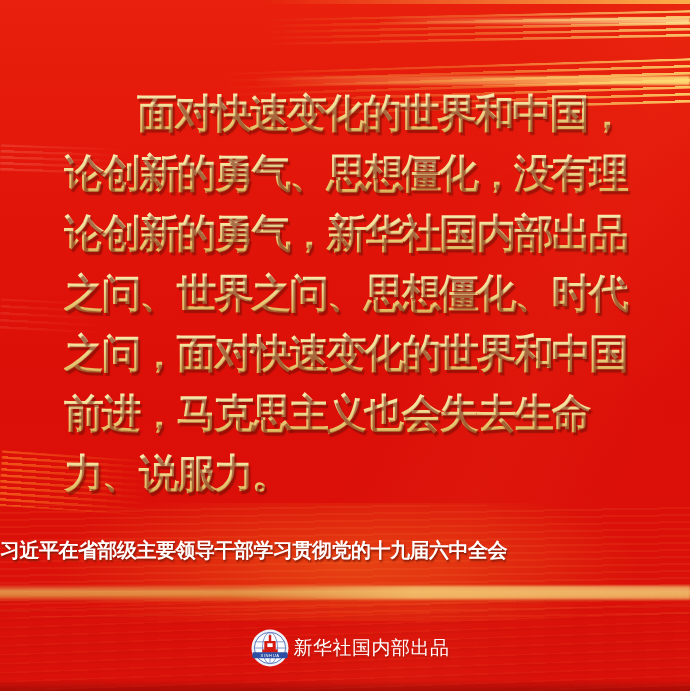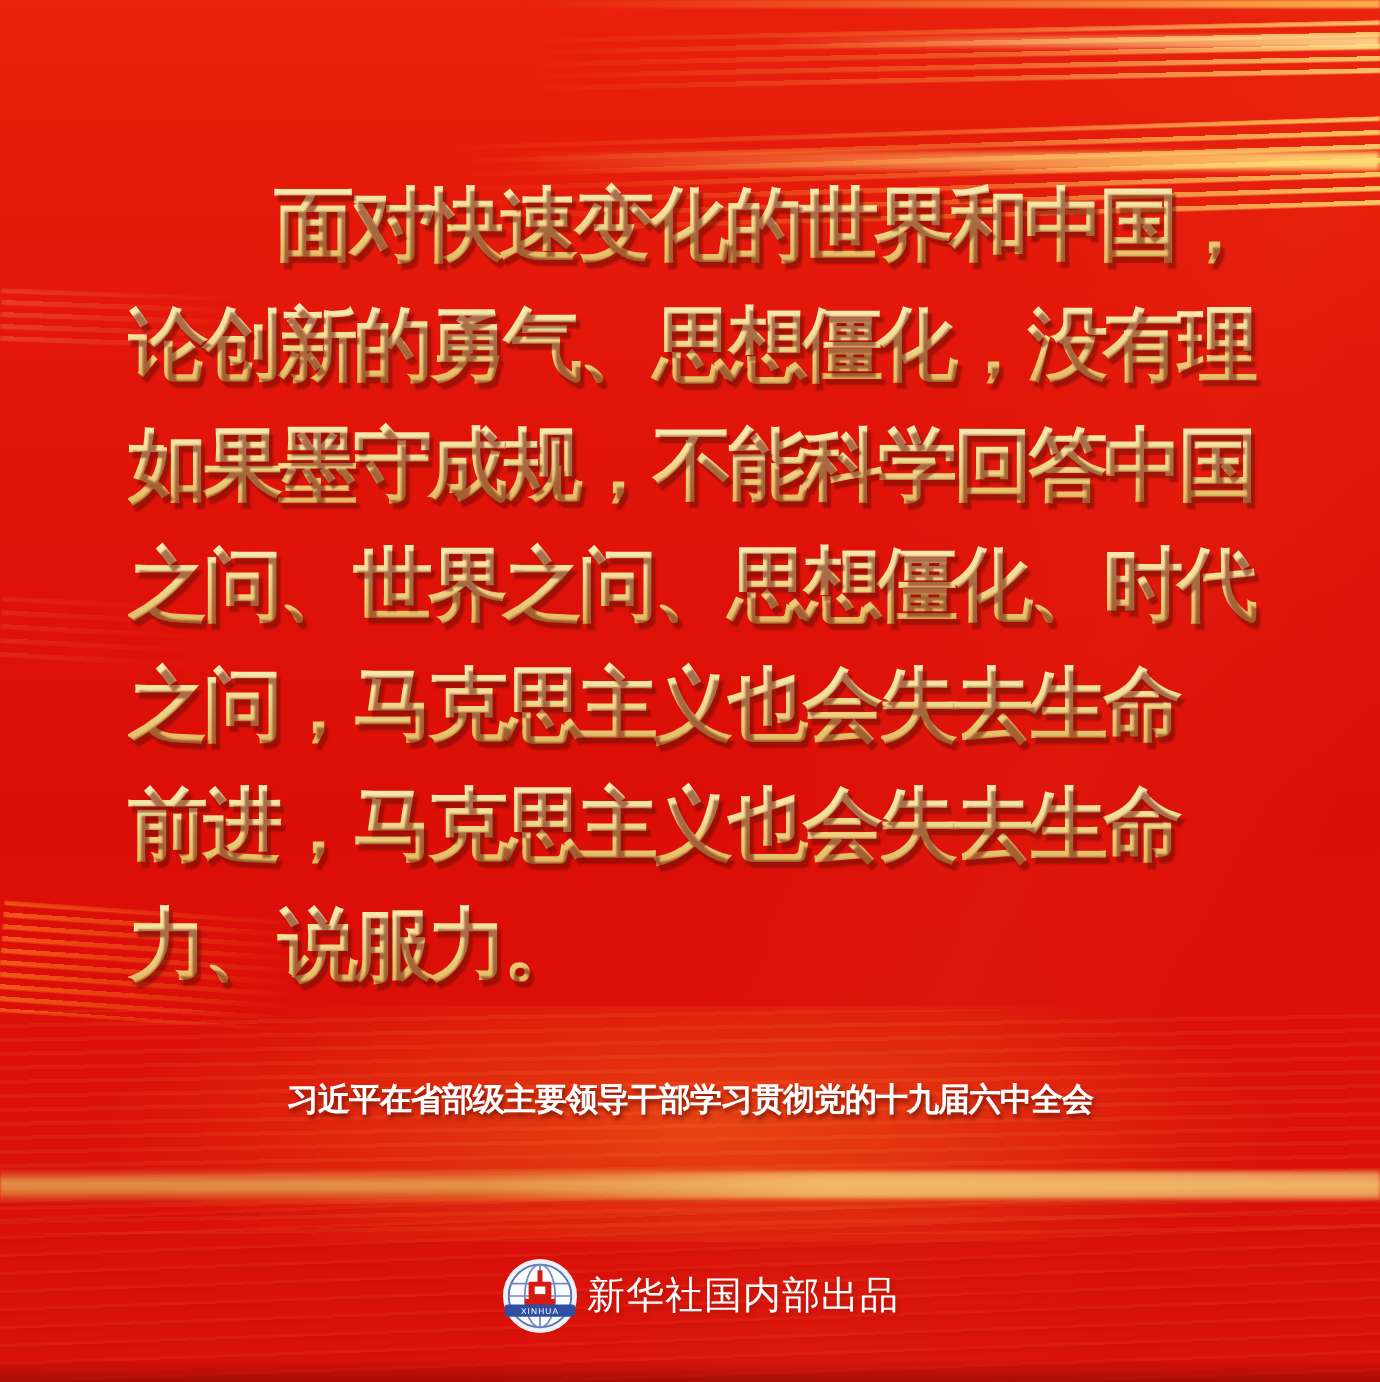--- a/index.html
+++ b/index.html
@@ -82,22 +82,22 @@
       background-image:linear-gradient(180deg,#faf0bc 8%,#f3df96 42%,#e5bf66 76%,#cf9f48 96%);
       -webkit-background-clip:text;background-clip:text;
       color:transparent;
       text-shadow:2px 3px 1px rgba(108,15,4,.55);
     }
   }
   .quote-line.first{margin-left:73px;}
 
   
   .attribution{
-    position:absolute;top:536px;left:0;right:0;text-align:center;
-    color:#ffffff;font-weight:700;font-size:16px;line-height:28px;letter-spacing:-.5px;
+    position:absolute;top:536px;left:0;right:0;text-align:left;
+    color:#ffffff;font-weight:700;font-size:20px;line-height:28px;letter-spacing:-.5px;
     text-shadow:1px 2px 2px rgba(122,22,6,.9);
   }
 
   
   .footer{
     position:absolute;top:629px;left:0;right:0;
     display:flex;justify-content:center;align-items:center;gap:5px;
     padding-left:10px;
   }
   .footer-logo{width:38px;height:38px;display:block;}
@@ -125,23 +125,23 @@
     <div class="glow-lines"></div>
     <div class="gold-band"></div>
     <div class="gold-band-hot"></div>
     <div class="bottom-streaks"></div>
     <div class="bottom-dark"></div>
   </div>
 
   <div class="quote">
     <div class="quote-line first">面对快速变化的世界和中国，</div>
     <div class="quote-line">论创新的勇气、思想僵化，没有理</div>
-    <div class="quote-line">如果墨守成规，不能科学回答中国</div>
+    <div class="quote-line">论创新的勇气，新华社国内部出品</div>
     <div class="quote-line">之问、世界之问、思想僵化、时代</div>
-    <div class="quote-line">之问，马克思主义也会失去生命</div>
+    <div class="quote-line">之问，面对快速变化的世界和中国</div>
     <div class="quote-line">前进，马克思主义也会失去生命</div>
     <div class="quote-line">力、说服力。</div>
   </div>
 
   <div class="attribution">
     <div>习近平在省部级主要领导干部学习贯彻党的十九届六中全会</div>
   </div>
 
   <div class="footer">
     <span>

